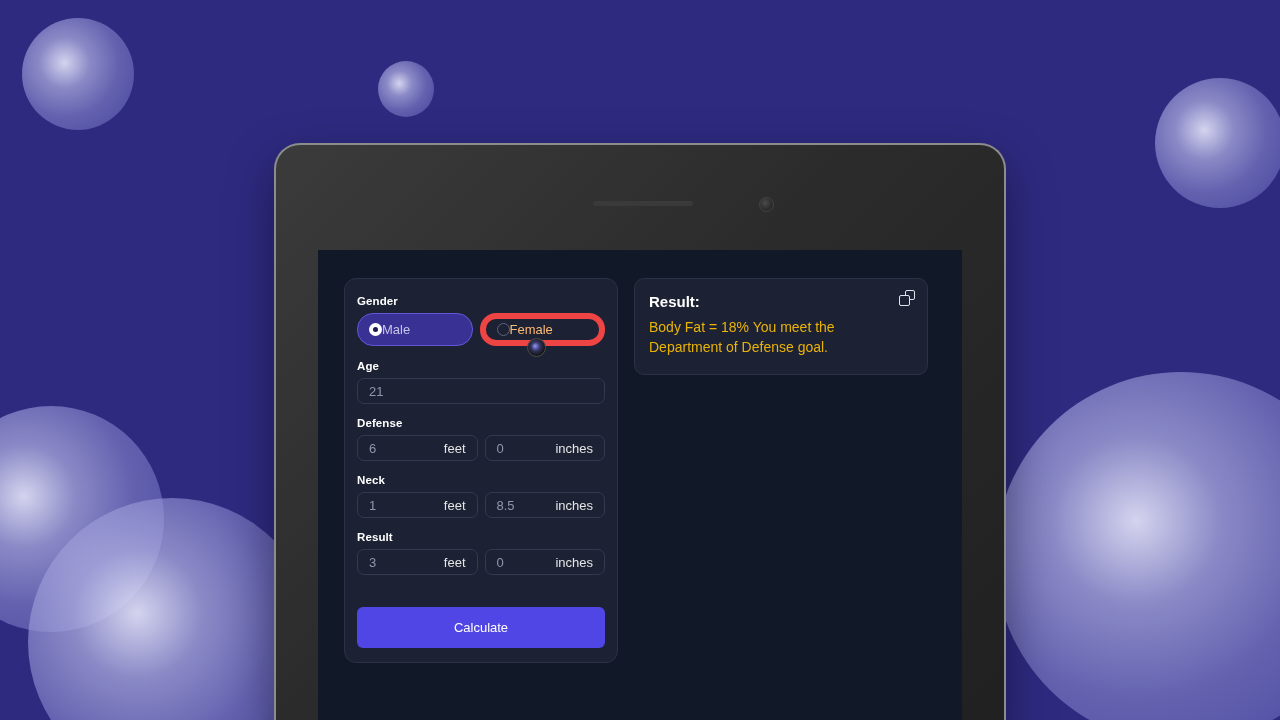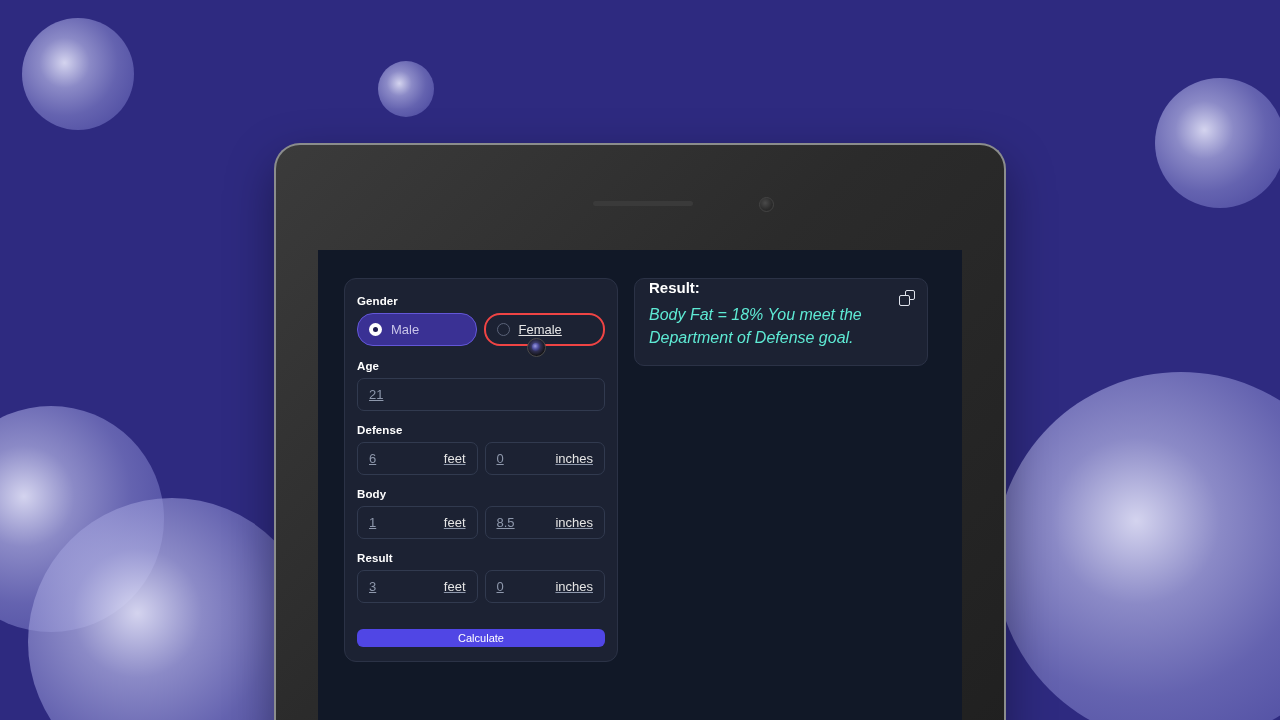--- a/index.html
+++ b/index.html
@@ -140,107 +140,103 @@
   }
 
   .gender-row { display: flex; gap: 7px; margin-bottom: 14px; }
 
   .gender-opt {
     flex: 1;
     height: 33px;
     border-radius: 16px;
     display: flex;
     align-items: center;
-    gap: 9px;
     padding: 0 11px;
     font-size: 13px;
     cursor: pointer;
   }
   .gender-opt.selected {
     background: #3a3194;
     border: 1px solid #6357d8;
     color: #c8c4e8;
   }
   .gender-opt.unselected {
     background: transparent;
-    border: 2px solid #ef4444;
-    color: #e5e5e5;
-    text-decoration: underline;
+    border: 6px solid #ef4444;
+    color: #fdba74;
   }
 
   .radio {
     width: 13px; height: 13px;
     border-radius: 50%;
     flex: 0 0 13px;
     display: flex; align-items: center; justify-content: center;
   }
   .radio.on { background: #ffffff; }
   .radio.on::after {
     content: "";
     width: 5px; height: 5px;
     border-radius: 50%;
     background: #1e1b50;
   }
   .radio.off { border: 1.5px solid #5b6379; }
 
   .input-group { margin-bottom: 13px; margin-top: 12px; }
 
   .input-box {
-    height: 33px;
+    height: 26px;
     background: transparent;
     border: 1px solid #313a4f;
     border-radius: 7px;
     display: flex;
     align-items: center;
     padding: 0 11px;
     font-size: 13px;
     color: #8e98ac;
     cursor: text;
-    text-decoration: underline;
   }
   .input-box .val { flex: 1; color: #8e98ac; }
   .input-box .unit { color: #e5e5e5; }
 
   .dual-row { display: flex; gap: 7px; }
   .dual-row .input-box { flex: 1; }
 
   .calc-btn {
     width: 100%;
-    height: 18px;
-    margin-top: 13px;
+    height: 41px;
+    margin-top: 19px;
     border: none;
     border-radius: 6px;
     background: #5046e5;
     color: #ffffff;
-    font-size: 11px;
+    font-size: 13px;
     font-family: "Liberation Sans", sans-serif;
     cursor: pointer;
   }
 
   
   .result-card {
     position: relative;
     width: 294px;
     background: #1c2233;
     border: 1px solid #2b3246;
     border-radius: 10px;
-    padding: 0 16px 16px 14px;
+    padding: 14px 16px 16px 14px;
   }
   .result-title {
     color: #ffffff;
     font-size: 15px;
     font-weight: bold;
     margin-bottom: 7px;
   }
   .result-text {
-    color: #5eead4;
-    font-size: 16px;
+    color: #eab308;
+    font-size: 14px;
     line-height: 1.45;
     max-width: 258px;
-    font-style: italic;
   }
   .copy-icon {
     position: absolute;
     right: 12px;
     top: 11px;
     width: 16px;
     height: 16px;
     cursor: pointer;
   }
   .copy-icon .sq {
@@ -300,21 +296,21 @@
                 <span class="unit">feet</span>
               </div>
               <div class="input-box">
                 <span class="val">0</span>
                 <span class="unit">inches</span>
               </div>
             </div>
           </div>
 
           <div class="input-group">
-            <div class="field-label">Body</div>
+            <div class="field-label">Neck</div>
             <div class="dual-row">
               <div class="input-box">
                 <span class="val">1</span>
                 <span class="unit">feet</span>
               </div>
               <div class="input-box">
                 <span class="val">8.5</span>
                 <span class="unit">inches</span>
               </div>
             </div>

